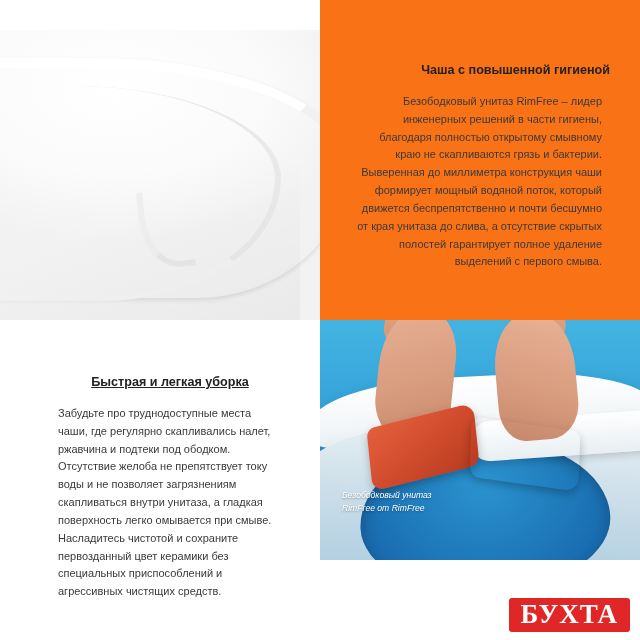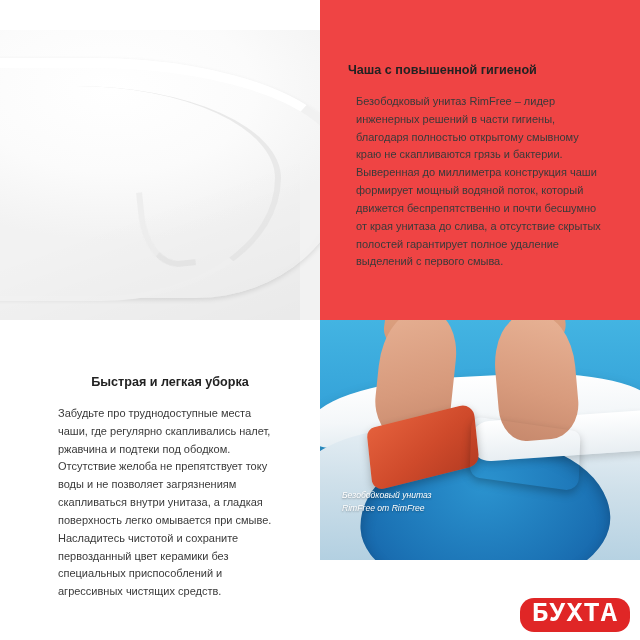--- a/index.html
+++ b/index.html
@@ -87,31 +87,33 @@
     width: 300px;
     height: 170px;
     background: linear-gradient(160deg, rgba(0,0,0,0.00) 40%, rgba(0,0,0,0.035) 100%);
   }
 
   .text-top {
     width: 320px;
     height: 320px;
     box-sizing: border-box;
     padding: 62px 30px 4px 28px;
-    background: #ef4444;
+    background: #f97316;
+    text-align: right;
   }
   .heading {
     font-size: 12.6px;
     font-weight: bold;
     color: #222222;
     margin: 0 0 14px 0;
     line-height: 1.35;
   }
   .heading.center {
     text-align: center;
+    text-decoration: underline;
   }
   .body-text {
     font-size: 11px;
     color: #3a3a3a;
     line-height: 1.62;
     margin: 8px;
   }
 
   
   .bottom-row {
@@ -263,23 +265,23 @@
   .watermark {
     position: absolute;
     right: 10px;
     bottom: 8px;
     background: #e02626;
     color: #ffffff;
     font-size: 27px;
     font-weight: bold;
     letter-spacing: 1px;
     padding: 2px 12px 4px 12px;
-    border-radius: 14px;
+    border-radius: 3px;
     line-height: 1.05;
-    font-family: Liberation Mono, monospace;
+    font-family: Liberation Serif, serif;
   }
 </style>
 </head>
 <body>
 
 <div class="page">
 
   <div class="top-row">
 
     <div class="photo-top">

